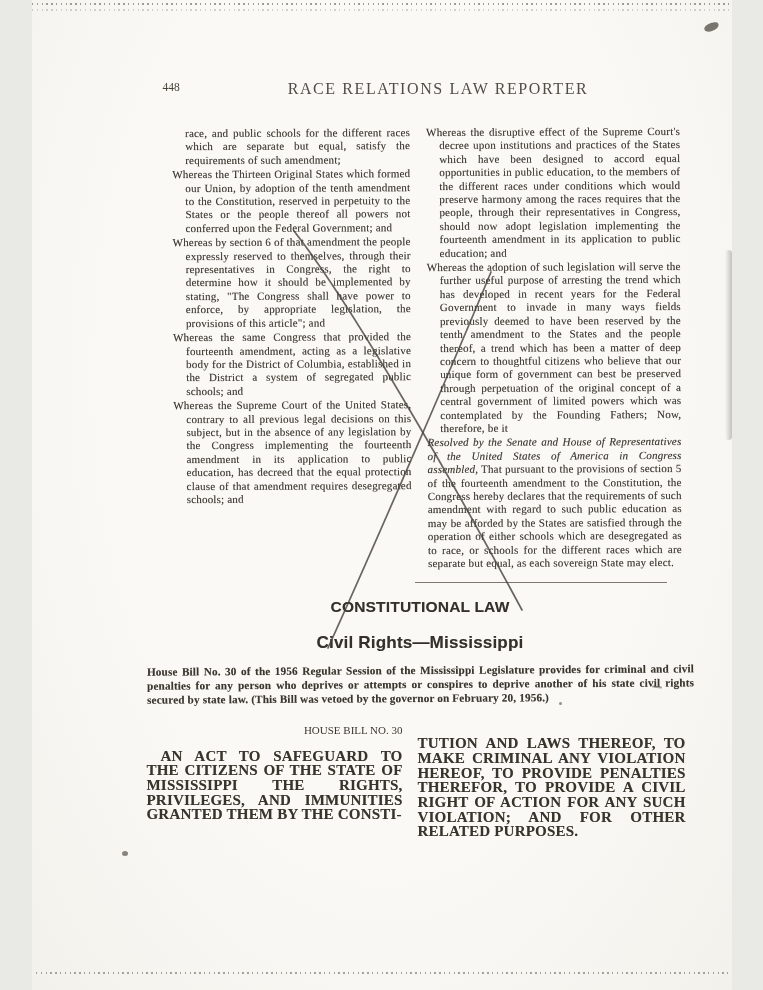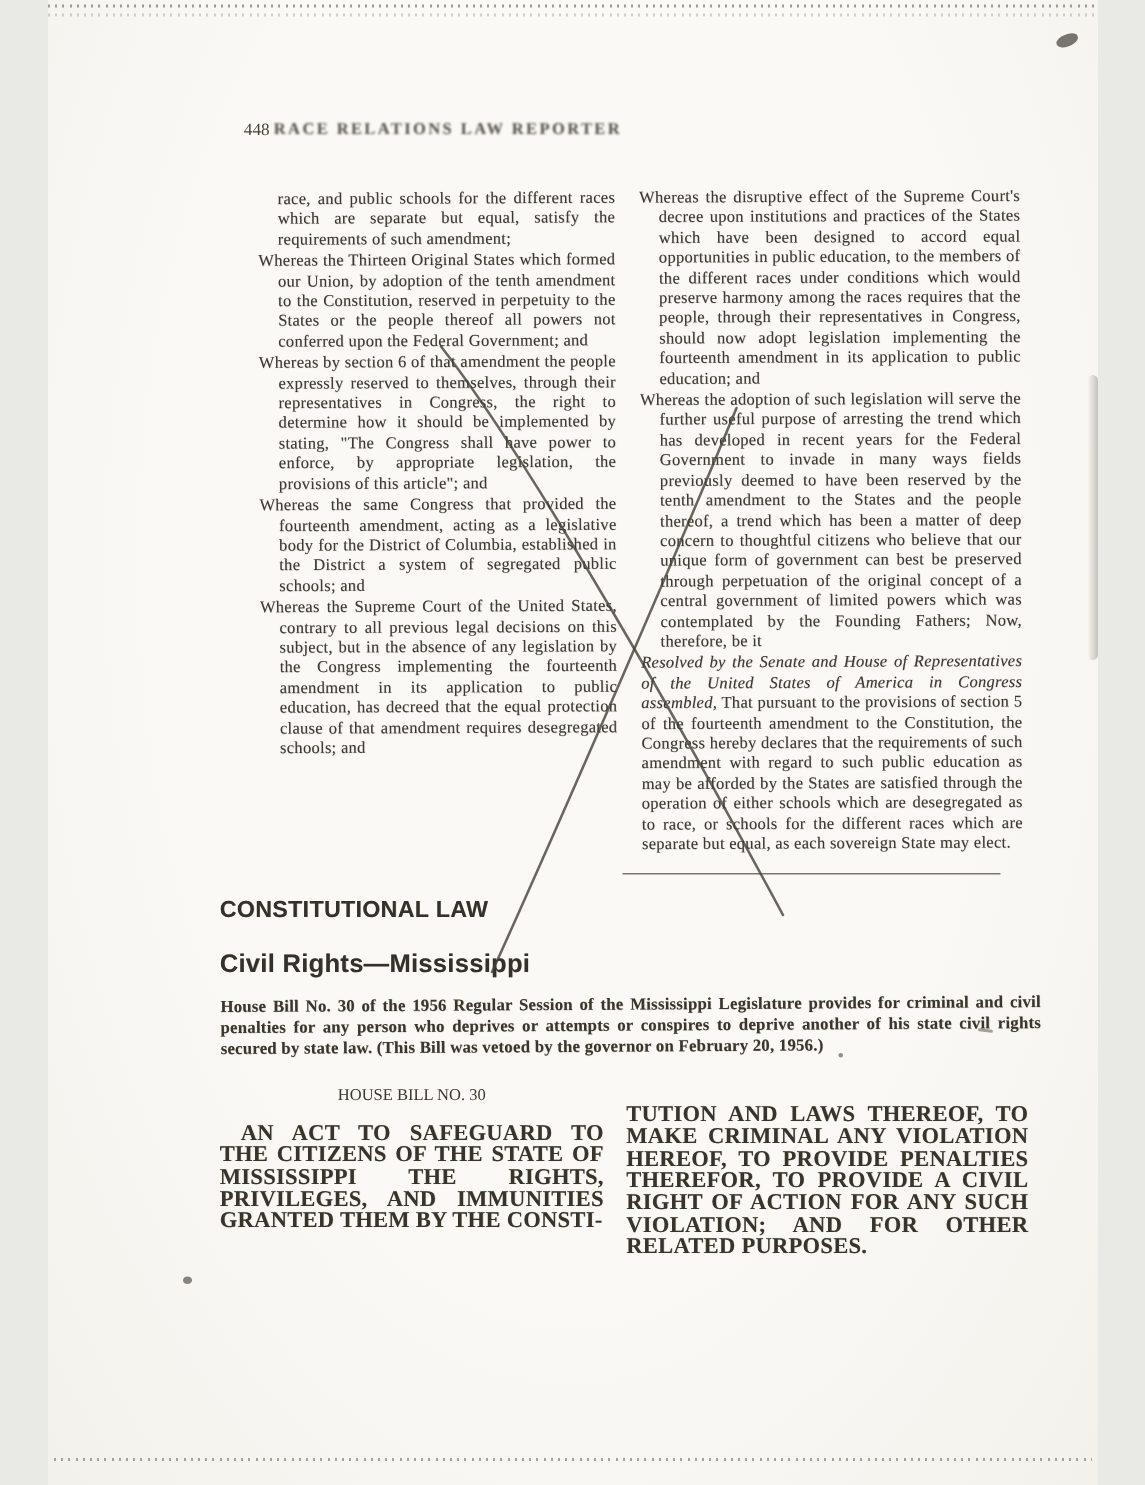--- a/index.html
+++ b/index.html
@@ -11,22 +11,22 @@
     overflow: hidden;
     color: #3e3a33;
     font-family: "Liberation Serif", serif;
   }
   .content { position: absolute; left: 115px; width: 547px; top: 0; }
 
   
   .header { position: relative; margin-top: 80px; height: 15px; }
   .page-number { position: absolute; left: 16px; top: 1px; font-size: 11.5px; color: #474338; }
   .running-head {
-    padding-left: 36px;
-    font-size: 11px; font-weight: 700; letter-spacing: 1.6px;
+    text-align: center; padding-left: 36px;
+    font-size: 16px; font-weight: 400; letter-spacing: 1.6px;
     color: #514d45; filter: blur(0.55px);
   }
 
   
   .columns { display: flex; gap: 16px; margin: 31px 0 0 26px; transform: rotate(-0.25deg); }
   .col-left  { width: 238px; }
   .col-right { width: 254px; }
   p.body {
     font-size: 11px; line-height: 13.4px; letter-spacing: 0.2px;
     text-align: justify; margin: 0 0 1px;
@@ -39,33 +39,34 @@
 
   
   .rule { margin: 11px 0 0 268px; width: 252px; border-top: 1.6px solid rgba(80,76,66,0.75); }
 
   
   .article { margin-top: 15px; }
   .section-heading, .section-subheading {
     font-family: "Liberation Sans", sans-serif; font-weight: 700;
     color: #34312b; margin: 0; letter-spacing: 0.2px;
     text-shadow: 0.2px 0.2px 0.4px rgba(52,49,43,0.4);
+    text-align: center;
   }
   .section-heading { font-size: 15.5px; }
   .section-subheading { font-size: 17px; margin-top: 17px; }
   .headnote {
     margin-top: 11px; font-weight: 700; font-size: 11.2px; line-height: 13.9px;
     letter-spacing: 0.15px; text-align: justify; color: #3a362e;
     transform: rotate(-0.35deg);
     text-shadow: 0.2px 0.2px 0.5px rgba(58,54,46,0.4);
   }
   .act-columns { display: flex; gap: 15px; margin-top: 13px; }
   .act-left  { width: 256px; }
   .act-right { width: 268px; padding-top: 17px; }
-  .bill-head { text-align: center; font-size: 11px; margin: 5px 0 11px; line-height: 13.5px; color: #3c382f; }
+  .bill-head { text-align: right; font-size: 11px; margin: 5px 0 11px; line-height: 13.5px; color: #3c382f; }
   .act-text {
     font-weight: 700; font-size: 15px; line-height: 14.7px; letter-spacing: 0.2px;
     text-align: justify; color: #38342c; margin: 0;
     text-shadow: 0.2px 0.2px 0.5px rgba(56,52,44,0.4);
   }
   .act-text.indent-first { text-indent: 14px; }
 
   
   .dot-row {
     position: absolute; height: 2px;

